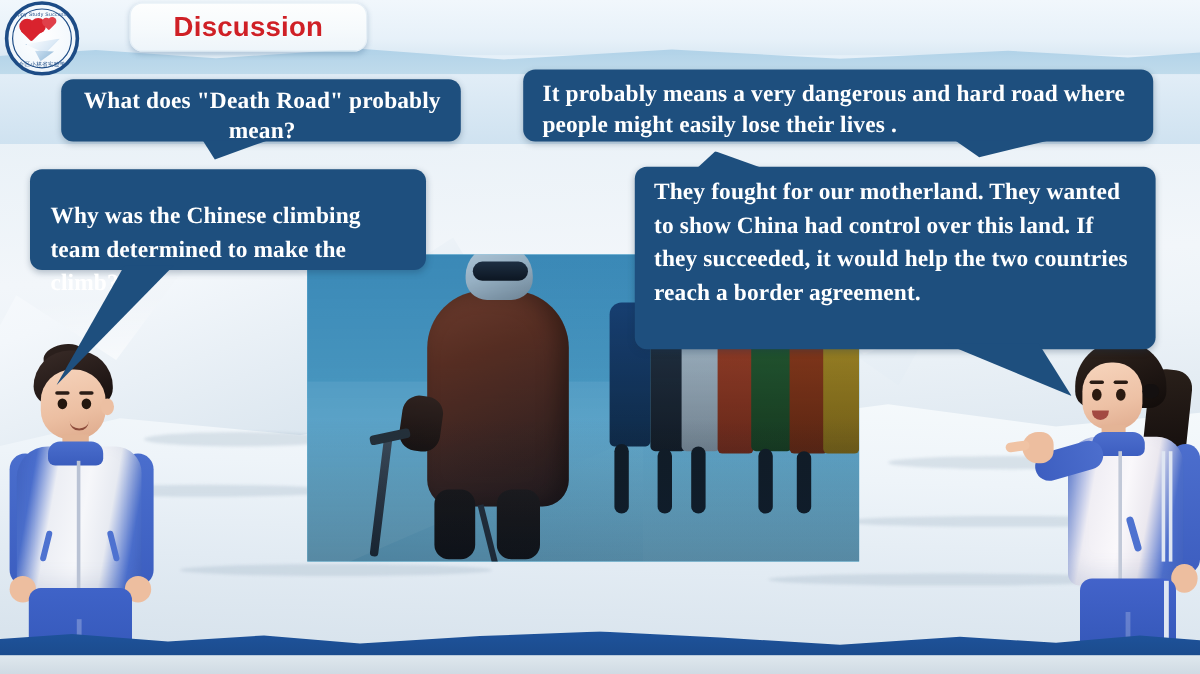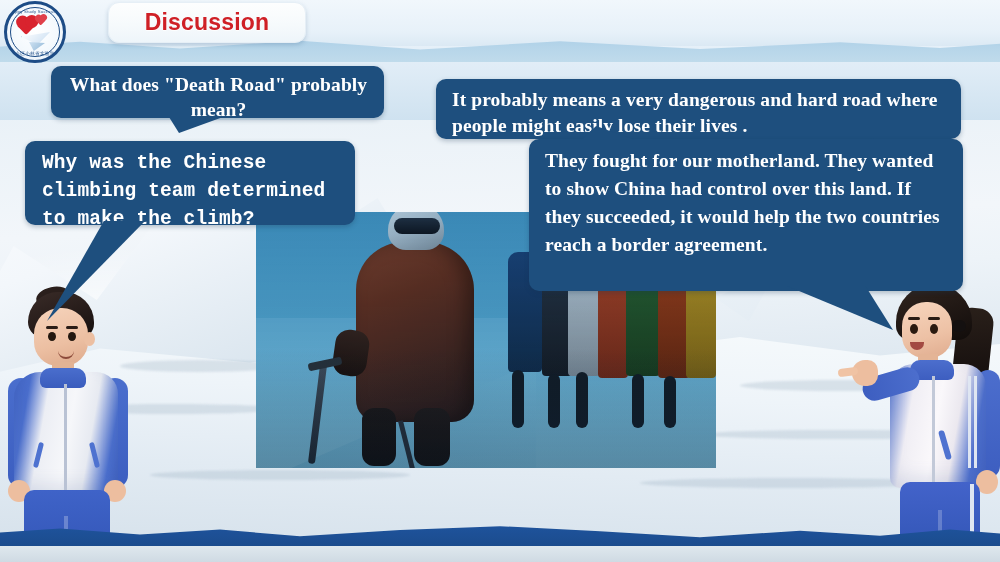--- a/index.html
+++ b/index.html
@@ -101,24 +101,24 @@
     box-shadow:0 2px 5px rgba(20,50,80,.28);
     letter-spacing:.1px;
   }
   .bubble .txt{display:block;}
   
   .tail-d{position:absolute;width:0;height:0;}
 
   #b1{left:51px;top:66px;width:333px;height:52px;padding:6px 14px 0 16px;font-size:19.5px;line-height:25px;text-align:center;}
   #b1 .tail-d{left:118px;top:51px;border-left:10px solid transparent;border-right:44px solid transparent;border-top:16px solid #1e4f7e;}
 
-  #b2{left:436px;top:58px;width:525px;height:60px;padding:8px 12px 0 16px;font-size:19.5px;line-height:26px;margin-top:21px;}
+  #b2{left:436px;top:58px;width:525px;height:60px;padding:8px 12px 0 16px;font-size:19.5px;line-height:26px;}
   #b2 .tail-d{left:360px;top:59px;border-left:20px solid transparent;border-right:58px solid transparent;border-top:14px solid #1e4f7e;}
 
-  #b3{left:25px;top:141px;width:330px;height:84px;padding:8px 14px 0 17px;font-size:19.5px;line-height:28px;font-family:Liberation Mono, monospace;}
+  #b3{left:25px;top:141px;width:330px;height:84px;padding:26px 14px 0 17px;font-size:19.5px;line-height:28px;}
   
   #b3 .tail-long{
     position:absolute;left:22px;top:80px;width:98px;height:100px;
     background:#1e4f7e;clip-path:polygon(58% 0%,100% 0%,0% 100%);
   }
 
   #b4{left:529px;top:139px;width:434px;height:152px;padding:8px 14px 0 16px;font-size:19.5px;line-height:28px;}
   #b4 .tail-up{
     position:absolute;left:52px;top:-13px;width:54px;height:14px;
     background:#1e4f7e;clip-path:polygon(0% 100%,28% 0%,100% 100%);

